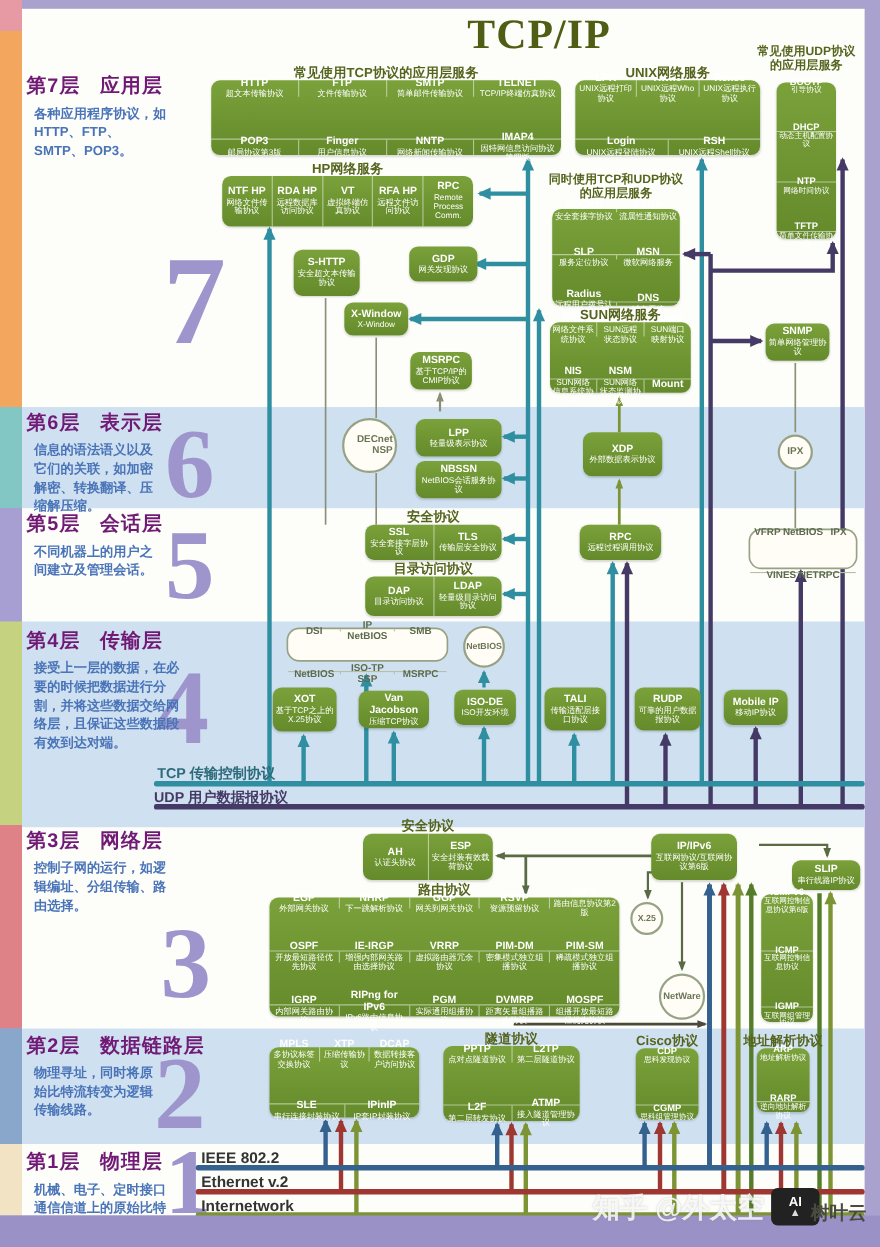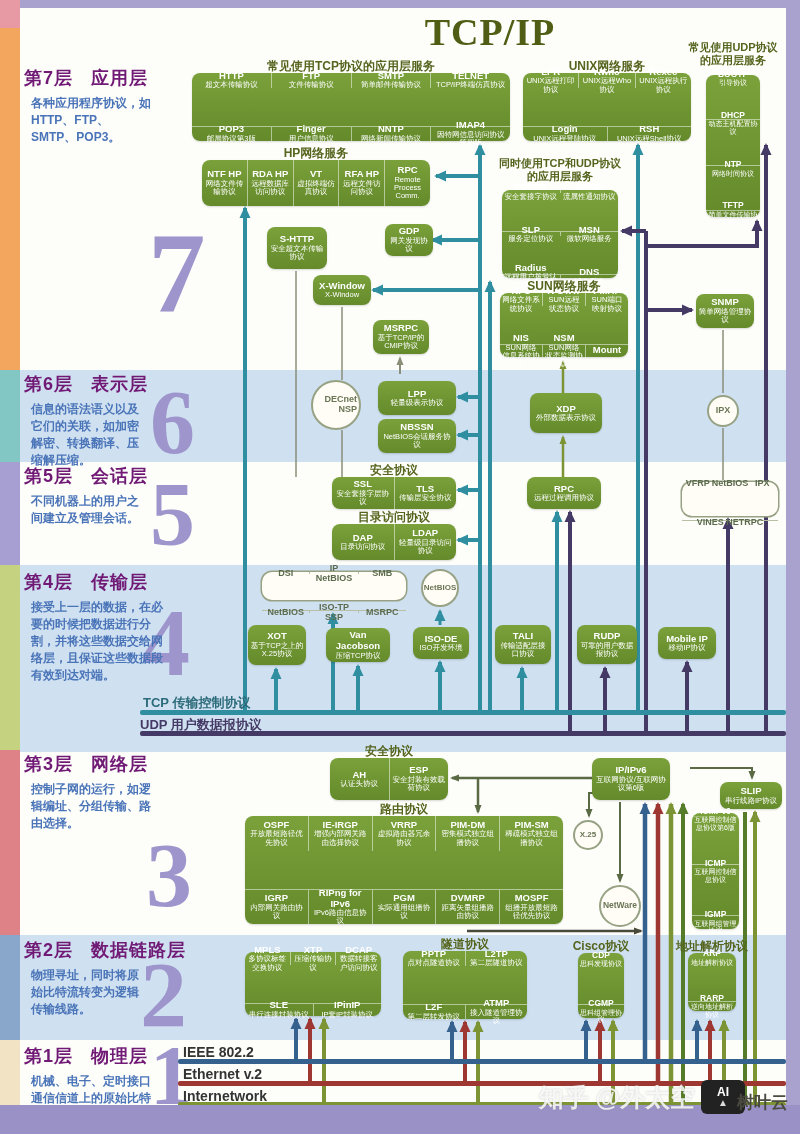--- a/index.html
+++ b/index.html
@@ -423,21 +423,21 @@
   <div class="pg" style="left:267px;top:227px;width:60px;height:42px">
       <div class="tbl">
         <div class="prow">
           <div class="pcell">
             <div class="pn">S-HTTP</div>
             <div class="pd">安全超文本传输协议</div>
           </div>
         </div>
       </div>
     </div>
-  <div class="pg" style="left:385px;top:224px;width:48px;height:32px">
+  <div class="pg" style="left:372px;top:224px;width:62px;height:32px">
       <div class="tbl">
         <div class="prow">
           <div class="pcell">
             <div class="pn">GDP</div>
             <div class="pd">网关发现协议</div>
           </div>
         </div>
       </div>
     </div>
   <div class="pg" style="left:313px;top:275px;width:58px;height:30px">
@@ -679,20 +679,42 @@
             <div class="pd">串行线路IP协议</div>
           </div>
         </div>
       </div>
     </div>
   <div class="pg" style="left:245px;top:816px;width:318px;height:108px">
     <div class="cap">路由协议</div>
     <div class="tbl">
         <div class="prow">
           <div class="pcell">
+            <div class="pn">EGP</div>
+            <div class="pd">外部网关协议</div>
+          </div>
+          <div class="pcell">
+            <div class="pn">NHRP</div>
+            <div class="pd">下一跳解析协议</div>
+          </div>
+          <div class="pcell">
+            <div class="pn">GGP</div>
+            <div class="pd">网关到网关协议</div>
+          </div>
+          <div class="pcell">
+            <div class="pn">RSVP</div>
+            <div class="pd">资源预留协议</div>
+          </div>
+          <div class="pcell">
+            <div class="pn">RIP2</div>
+            <div class="pd">路由信息协议第2版</div>
+          </div>
+        </div>
+        <div class="prow">
+          <div class="pcell">
             <div class="pn">OSPF</div>
             <div class="pd">开放最短路径优先协议</div>
           </div>
           <div class="pcell">
             <div class="pn">IE-IRGP</div>
             <div class="pd">增强内部网关路由选择协议</div>
           </div>
           <div class="pcell">
             <div class="pn">VRRP</div>
             <div class="pd">虚拟路由器冗余协议</div>
@@ -798,21 +820,21 @@
             <div class="pn">L2F</div>
             <div class="pd">第二层转发协议</div>
           </div>
           <div class="pcell">
             <div class="pn">ATMP</div>
             <div class="pd">接入隧道管理协议</div>
           </div>
         </div>
       </div>
   </div>
-  <div class="pg fsm" style="left:578px;top:953px;width:46px;height:65px">
+  <div class="pg fsm" style="left:578px;top:953px;width:57px;height:65px">
     <div class="cap">Cisco协议</div>
     <div class="tbl">
         <div class="prow">
           <div class="pcell">
             <div class="pn">CDP</div>
             <div class="pd">思科发现协议</div>
           </div>
         </div>
         <div class="prow">
           <div class="pcell">

